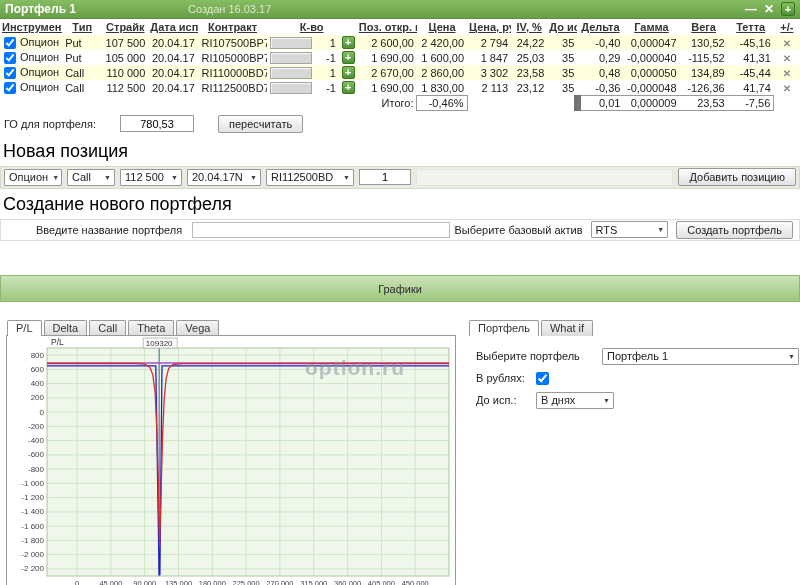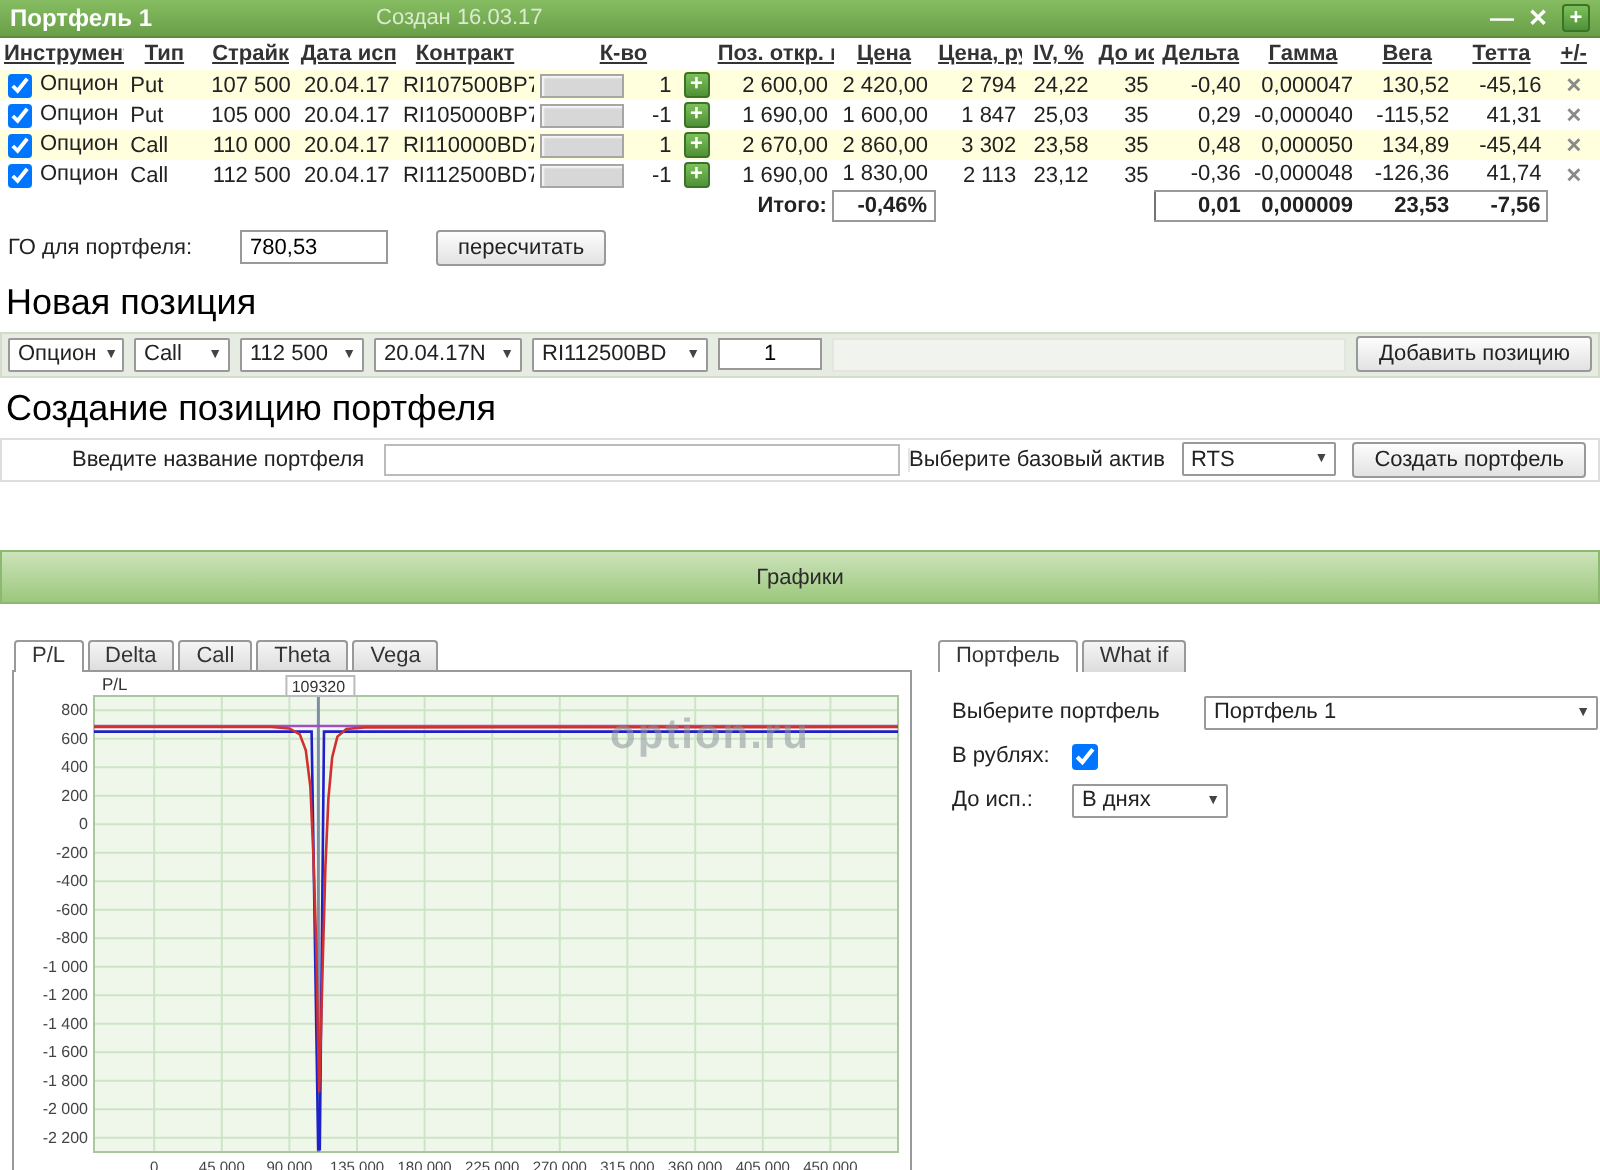--- a/index.html
+++ b/index.html
@@ -38,28 +38,28 @@
   .qty-box {
     width:100%; height:12px; background:#d7d7d7; border:1px solid #a6a6a6;
     box-shadow:inset 1px 1px 1px rgba(255,255,255,.8);
   }
   .plus-btn {
     width:13px; height:13px; line-height:11px; text-align:center;
     background:linear-gradient(#7cbf5a,#4f9136); border:1px solid #3c7427; border-radius:2px;
     color:#fff; font-weight:bold; font-size:11px;
   }
   .del { color:#8a8a8a; font-size:10px; font-weight:bold; cursor:default; }
-  tr.totals td { font-weight:bold; background:#fff; }
+  tr.totals td { font-weight:normal; background:#fff; }
   td.pct-cell { border:1px solid #999; background:#fff; text-align:right; }
   td.tg { border-top:1px solid #999; border-bottom:1px solid #999; }
-  td.tg-first { border-left:1px solid #737373; }
+  td.tg-first { border-left:7px solid #737373; }
   td.tg-last { border-right:1px solid #999; }
   
   .go-row { display:flex; align-items:center; gap:24px; padding:4px 4px 3px; }
-  .go-row input { width:74px; height:17px; border:1px solid #999; text-align:left; padding:0 4px; font-size:11px; font-family:inherit; }
+  .go-row input { width:74px; height:17px; border:1px solid #999; text-align:center; padding:0 4px; font-size:11px; font-family:inherit; }
   .btn {
     background:linear-gradient(#fdfdfd,#e2e2e2); border:1px solid #999; border-radius:2px;
     font-size:11px; padding:2px 10px; color:#222; font-family:inherit; cursor:default; white-space:nowrap;
   }
   
   .section-h { font-size:18px; font-weight:400; margin:5px 0 4px; padding-left:3px; color:#000; }
   
   .newpos { display:flex; align-items:center; gap:5px; background:#e7ece2; border:1px solid #d3dbcb; padding:2px 3px; height:23px; }
   .sel {
     display:inline-flex; align-items:center; justify-content:space-between;
@@ -297,21 +297,21 @@
       </div>
     <div class="sel w88">
         <span>RI112500BD</span>
         <span class="arr">▼</span>
       </div>
     <input type="text" value="1" style="">
     <div class="spacer"></div>
     <button class="btn">Добавить позицию</button>
   </div>
 
-  <div class="section-h">Создание позицию портфеля</div>
+  <div class="section-h">Создание нового портфеля</div>
 
   <div class="create-row">
     <span class="cell-label">Введите название портфеля</span>
     <input type="text" class="name-input" style="">
     <span class="cell-label2">Выберите базовый актив</span>
     <div class="sel w80">
         <span>RTS</span>
         <span class="arr">▼</span>
       </div>
     <button class="btn">Создать портфель</button>

